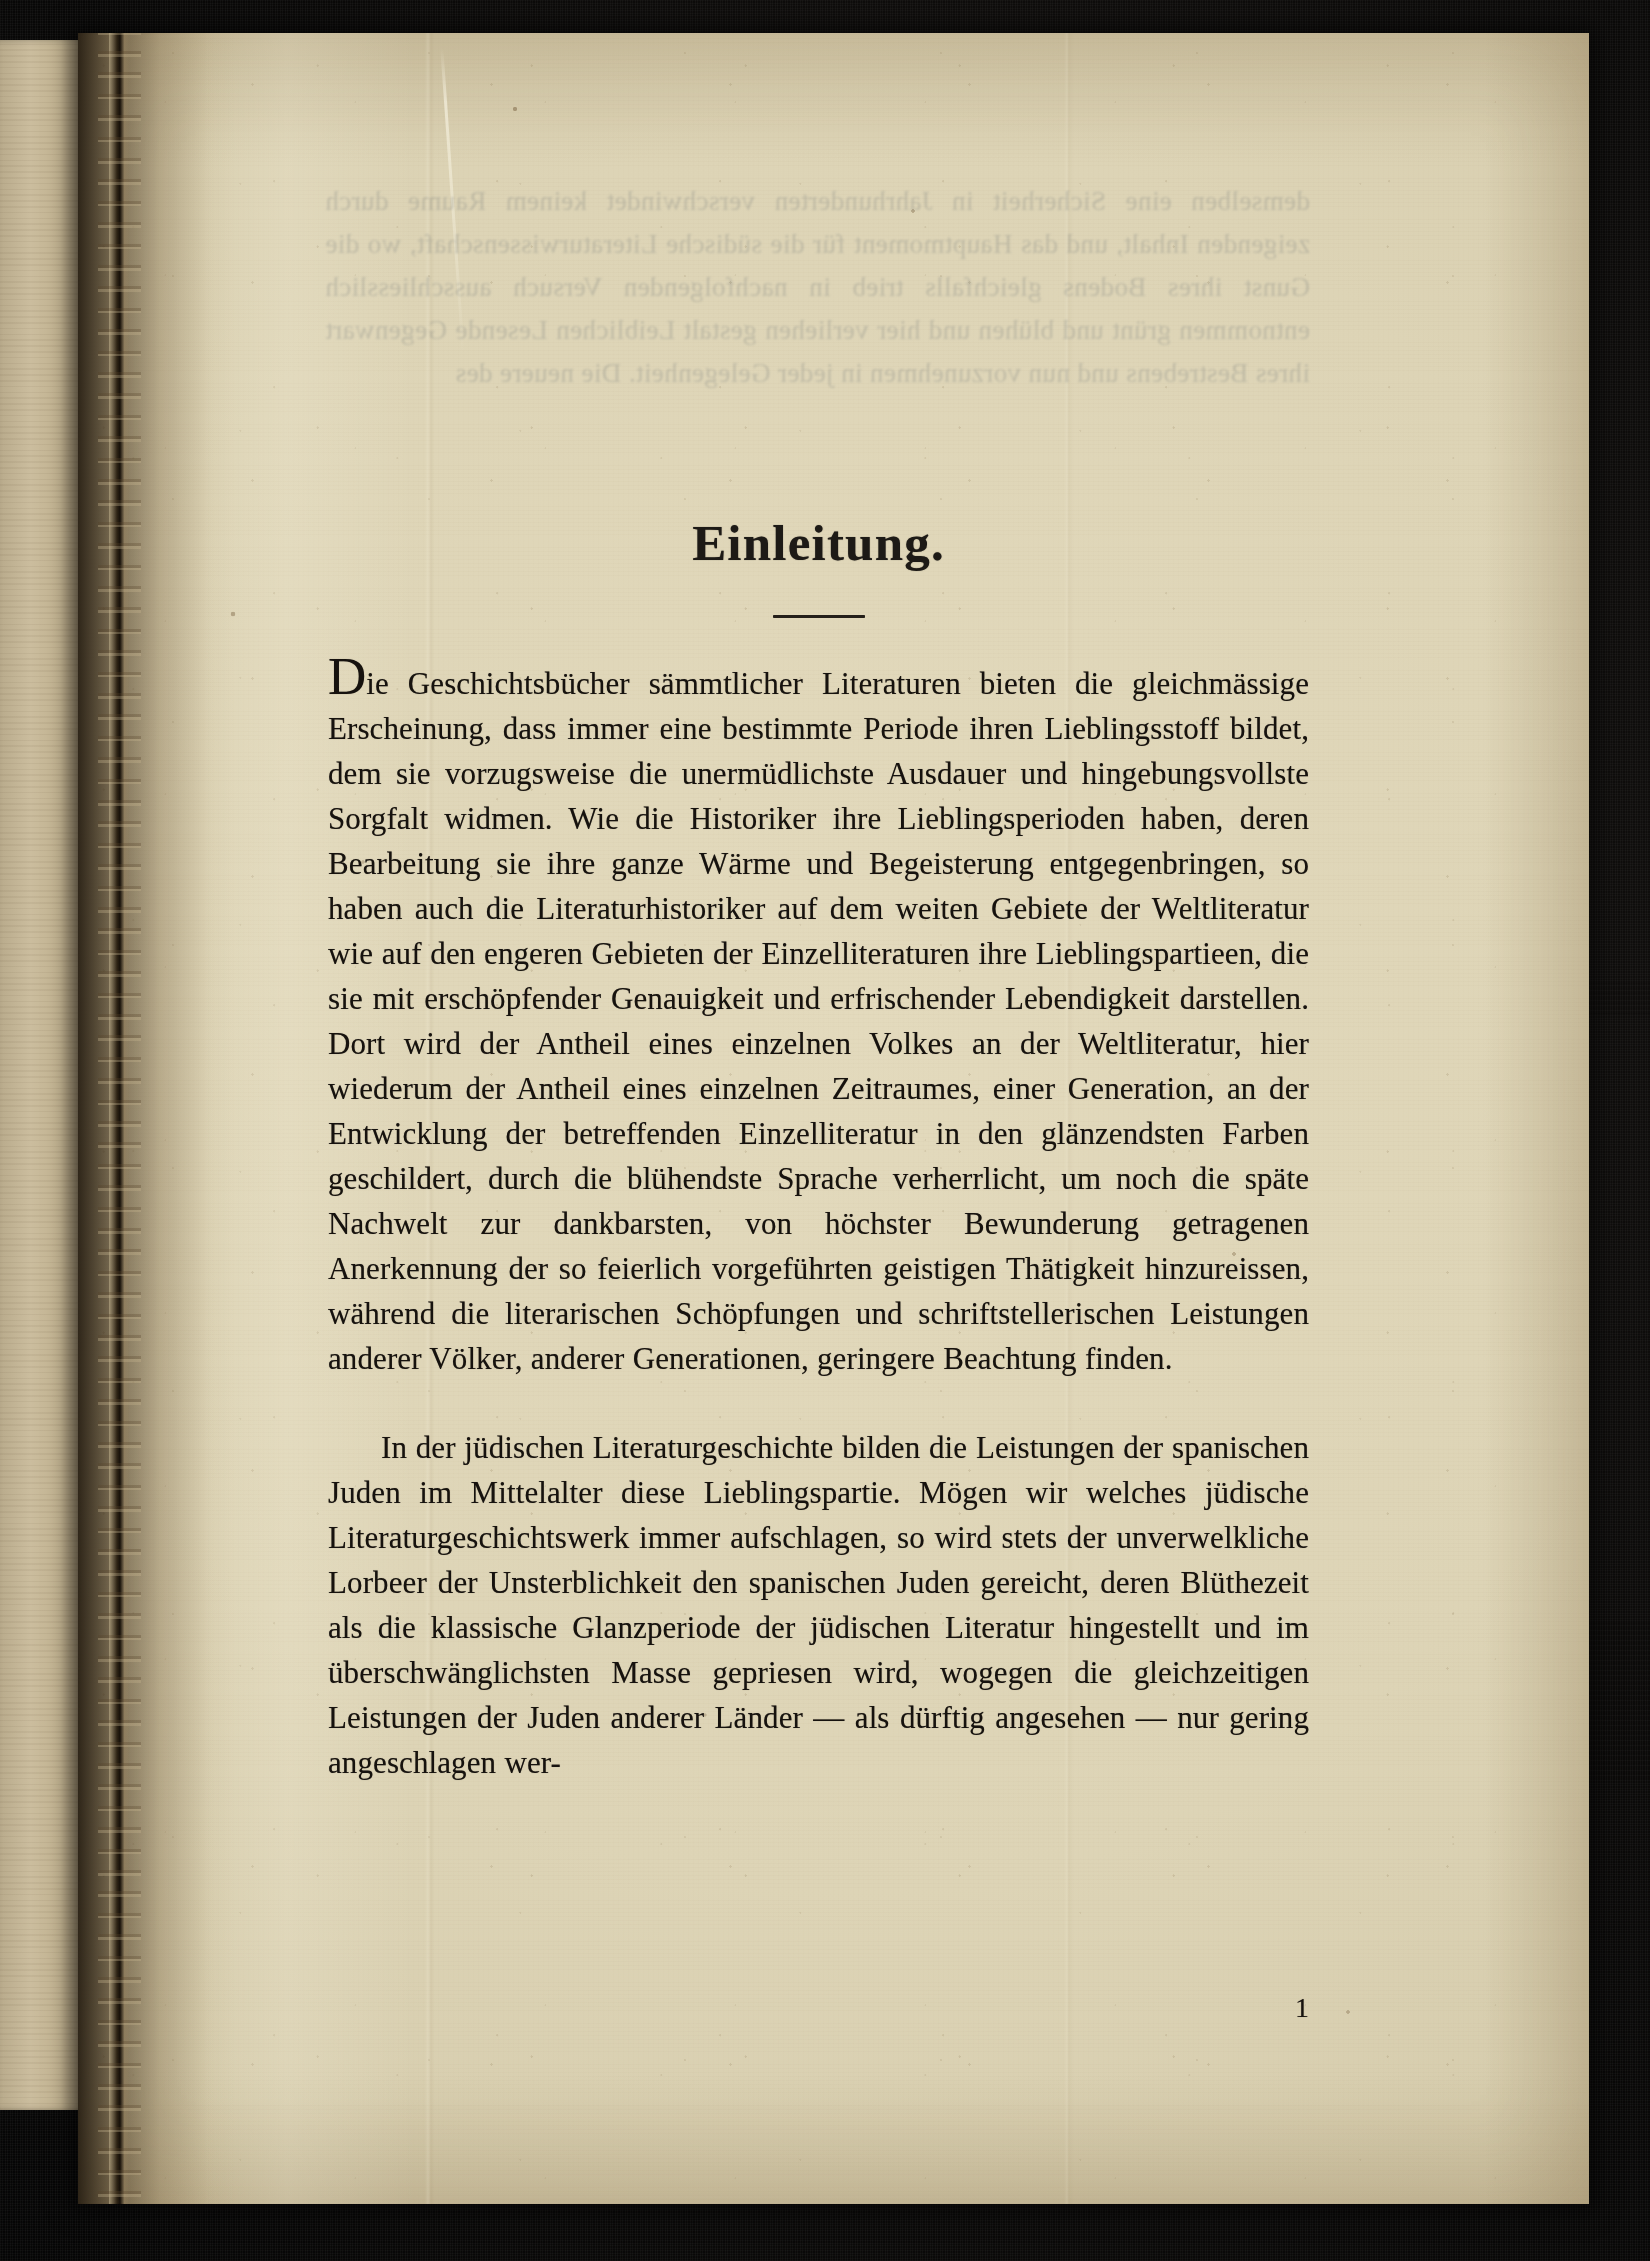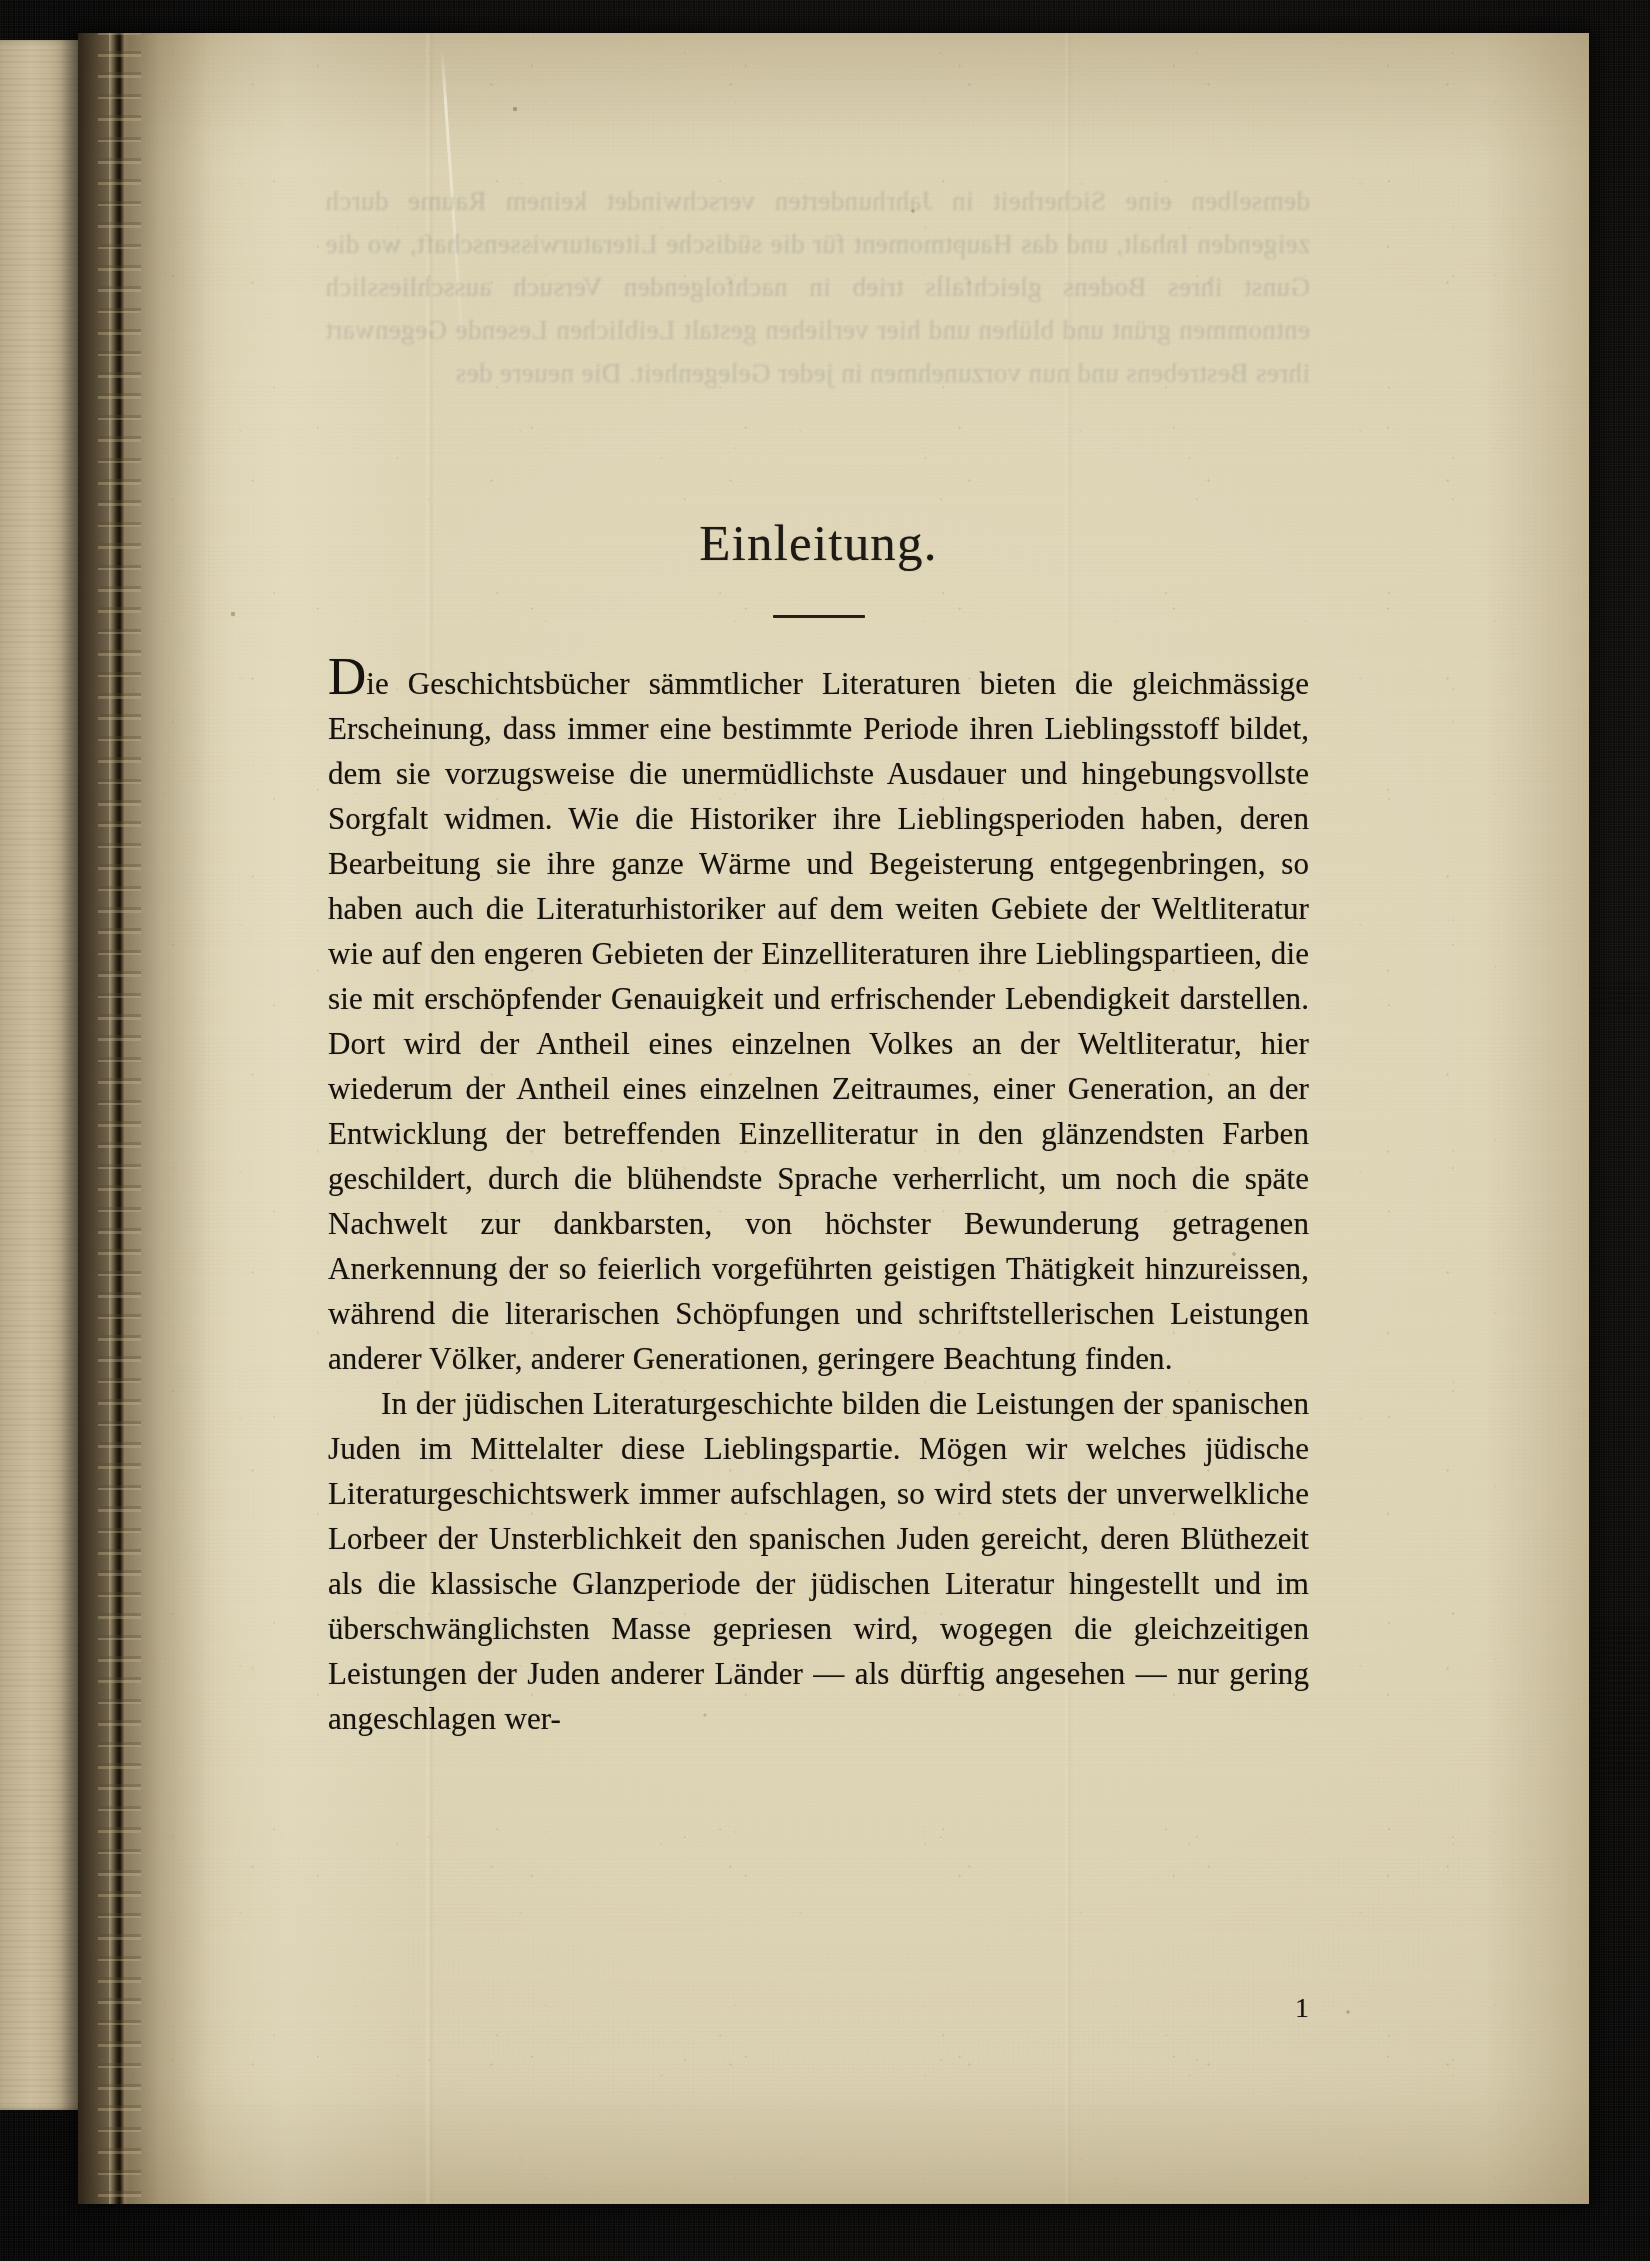--- a/index.html
+++ b/index.html
@@ -164,21 +164,21 @@
   .textblock {
     position: absolute;
     left: 250px; top: 0px;
     width: 981px;
   }
 
   .chapter-title {
     margin: 0;
     padding-top: 485px;
     text-align: center;
-    font-weight: 400;
+    font-weight: 700;
     font-size: 51px;
     line-height: 1;
     letter-spacing: 1.2px;
     color: #1d1a16;
     text-shadow: 0 0 1px rgba(35,30,22,.55);
   }
   .title-rule {
     width: 92px;
     height: 3.3px;
     margin: 46px auto 0 auto;
@@ -195,20 +195,21 @@
     text-justify: inter-word;
     color: #16120e;
     letter-spacing: 0.1px;
     word-spacing: 0.4px;
     text-shadow: 0 0 0.7px rgba(30,24,18,.45);
     hyphens: manual;
   }
   .body-copy + .body-copy {
     padding-top: 0;
     text-indent: 53px;
+    margin-top: 44px;
   }
   .initial-cap {
     font-size: 53px;
     line-height: 0;
     vertical-align: baseline;
     letter-spacing: 0;
   }
 
   .folio {
     position: absolute;

